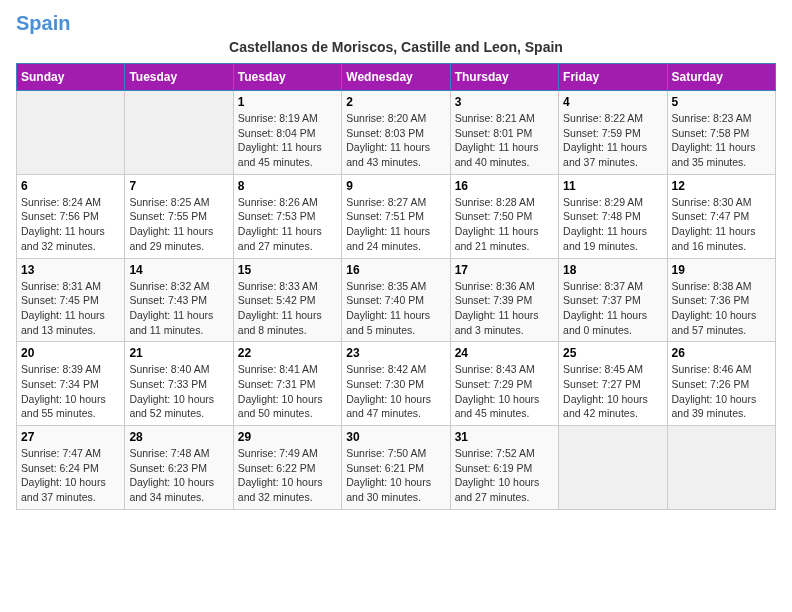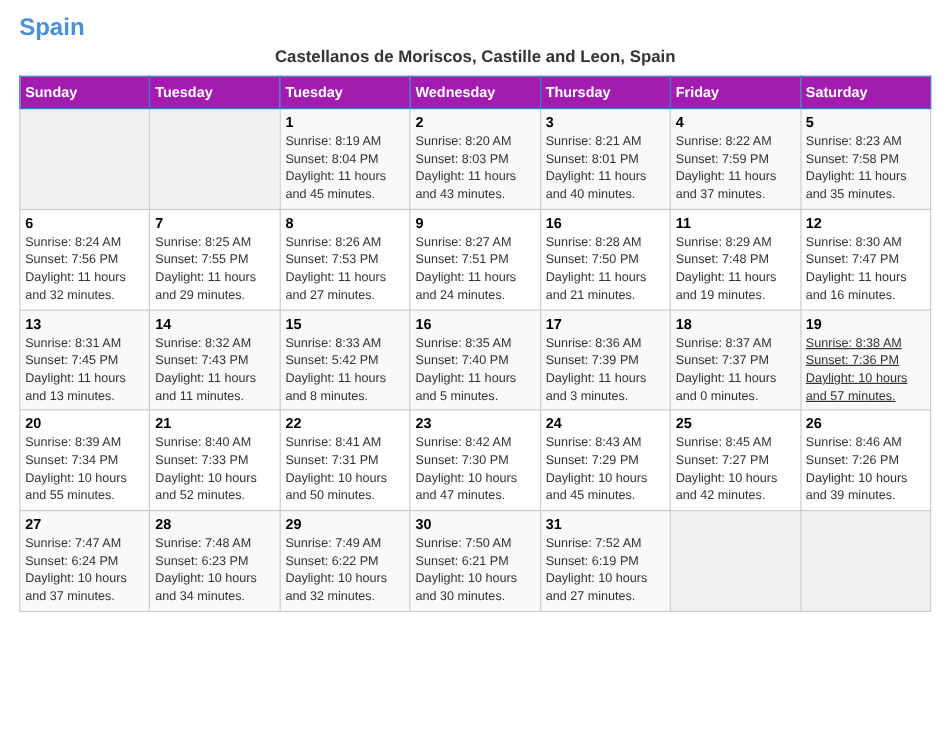--- a/index.html
+++ b/index.html
@@ -220,21 +220,21 @@
 Daylight: 11 hours and 3 minutes.</div>
         </td>
         <td>
           <span class="day-number">18</span>
           <div class="day-info" style="white-space: pre-line;">Sunrise: 8:37 AM
 Sunset: 7:37 PM
 Daylight: 11 hours and 0 minutes.</div>
         </td>
         <td>
           <span class="day-number">19</span>
-          <div class="day-info" style="white-space: pre-line; text-decoration: underline;">Sunrise: 8:38 AM
+          <div class="day-info" style="white-space: pre-line;">Sunrise: 8:38 AM
 Sunset: 7:36 PM
 Daylight: 10 hours and 57 minutes.</div>
         </td>
       </tr>
       <tr>
         <td>
           <span class="day-number">20</span>
           <div class="day-info" style="white-space: pre-line;">Sunrise: 8:39 AM
 Sunset: 7:34 PM
 Daylight: 10 hours and 55 minutes.</div>

